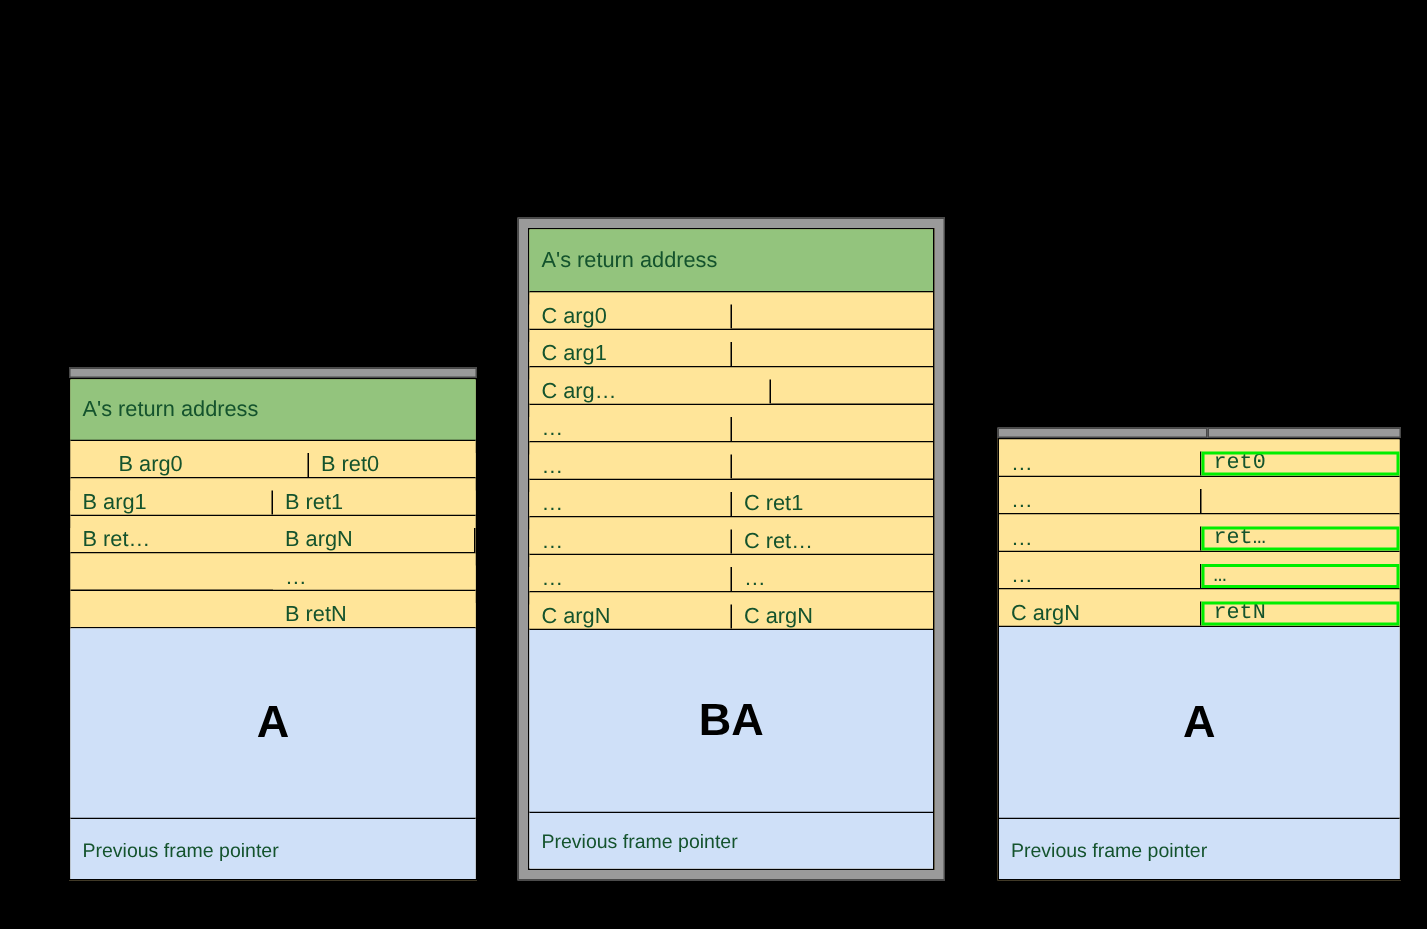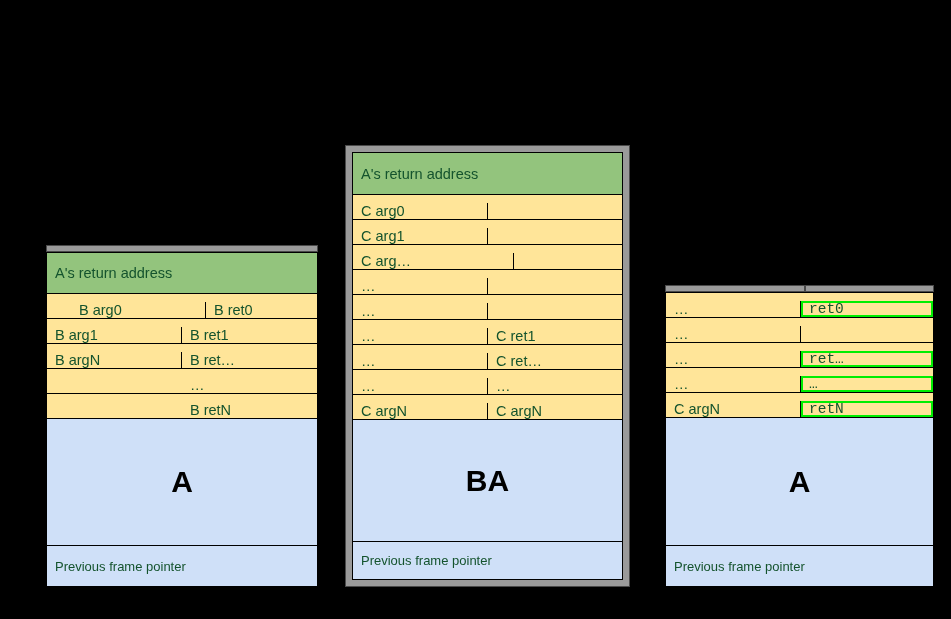--- a/index.html
+++ b/index.html
@@ -140,22 +140,22 @@
 
       <div class="row arg" style="height:25px;">
         <div class="cell left" style="width:135px;margin-left:24px;">B arg0</div>
         <div class="cell right">B ret0</div>
       </div>
       <div class="row arg" style="height:25px;">
         <div class="cell left" style="width:135px;">B arg1</div>
         <div class="cell right">B ret1</div>
       </div>
       <div class="row arg" style="height:25px;">
+        <div class="cell right">B ret…</div>
         <div class="cell left" style="width:135px;">B argN</div>
-        <div class="cell right">B ret…</div>
       </div>
       <div class="row arg" style="height:25px;">
         <div class="cell left" style="width:135px;"></div>
         <div class="cell right">…</div>
       </div>
       <div class="row arg" style="height:25px;">
         <div class="cell left" style="width:135px;"></div>
         <div class="cell right">B retN</div>
       </div>
 

